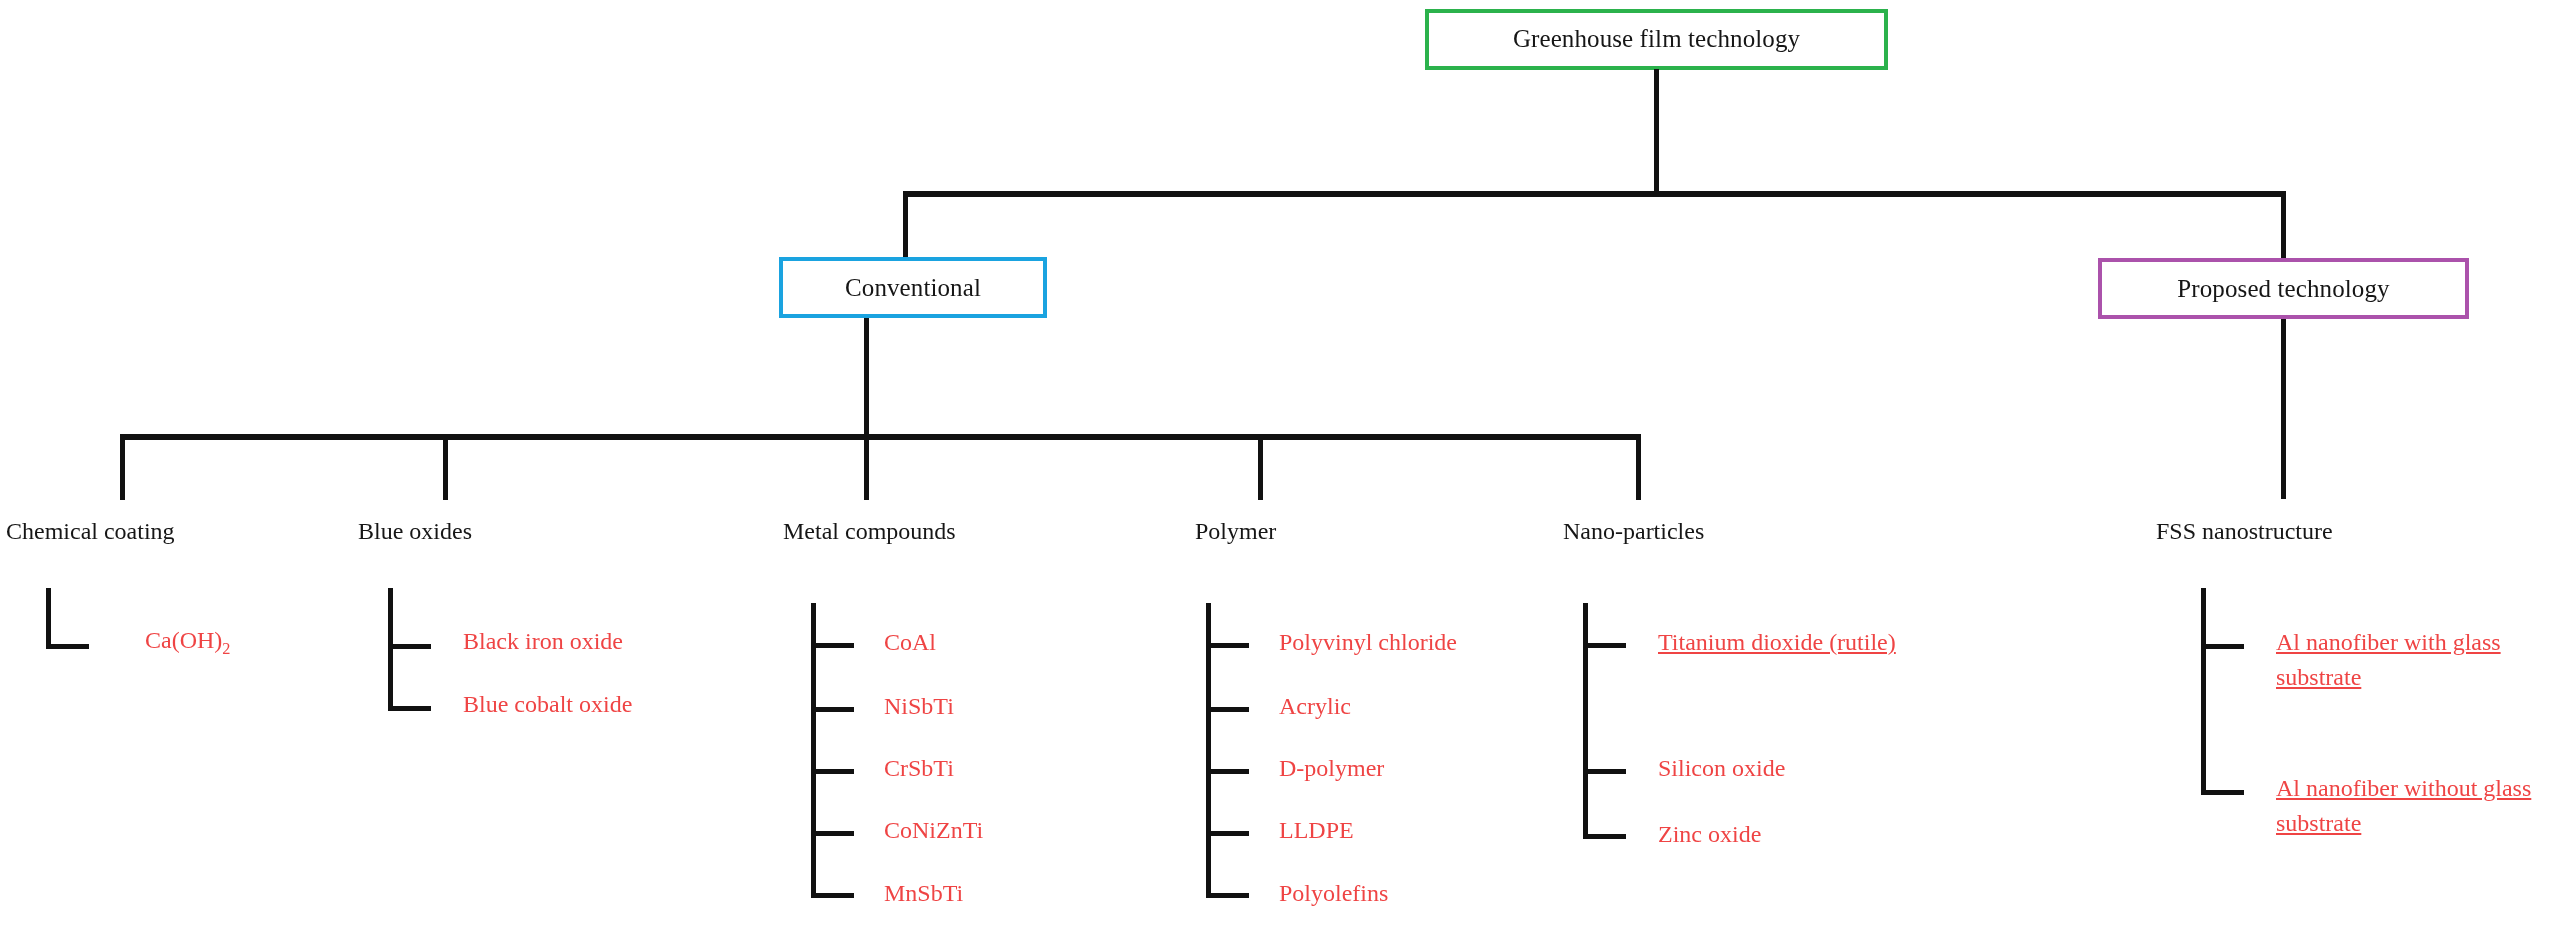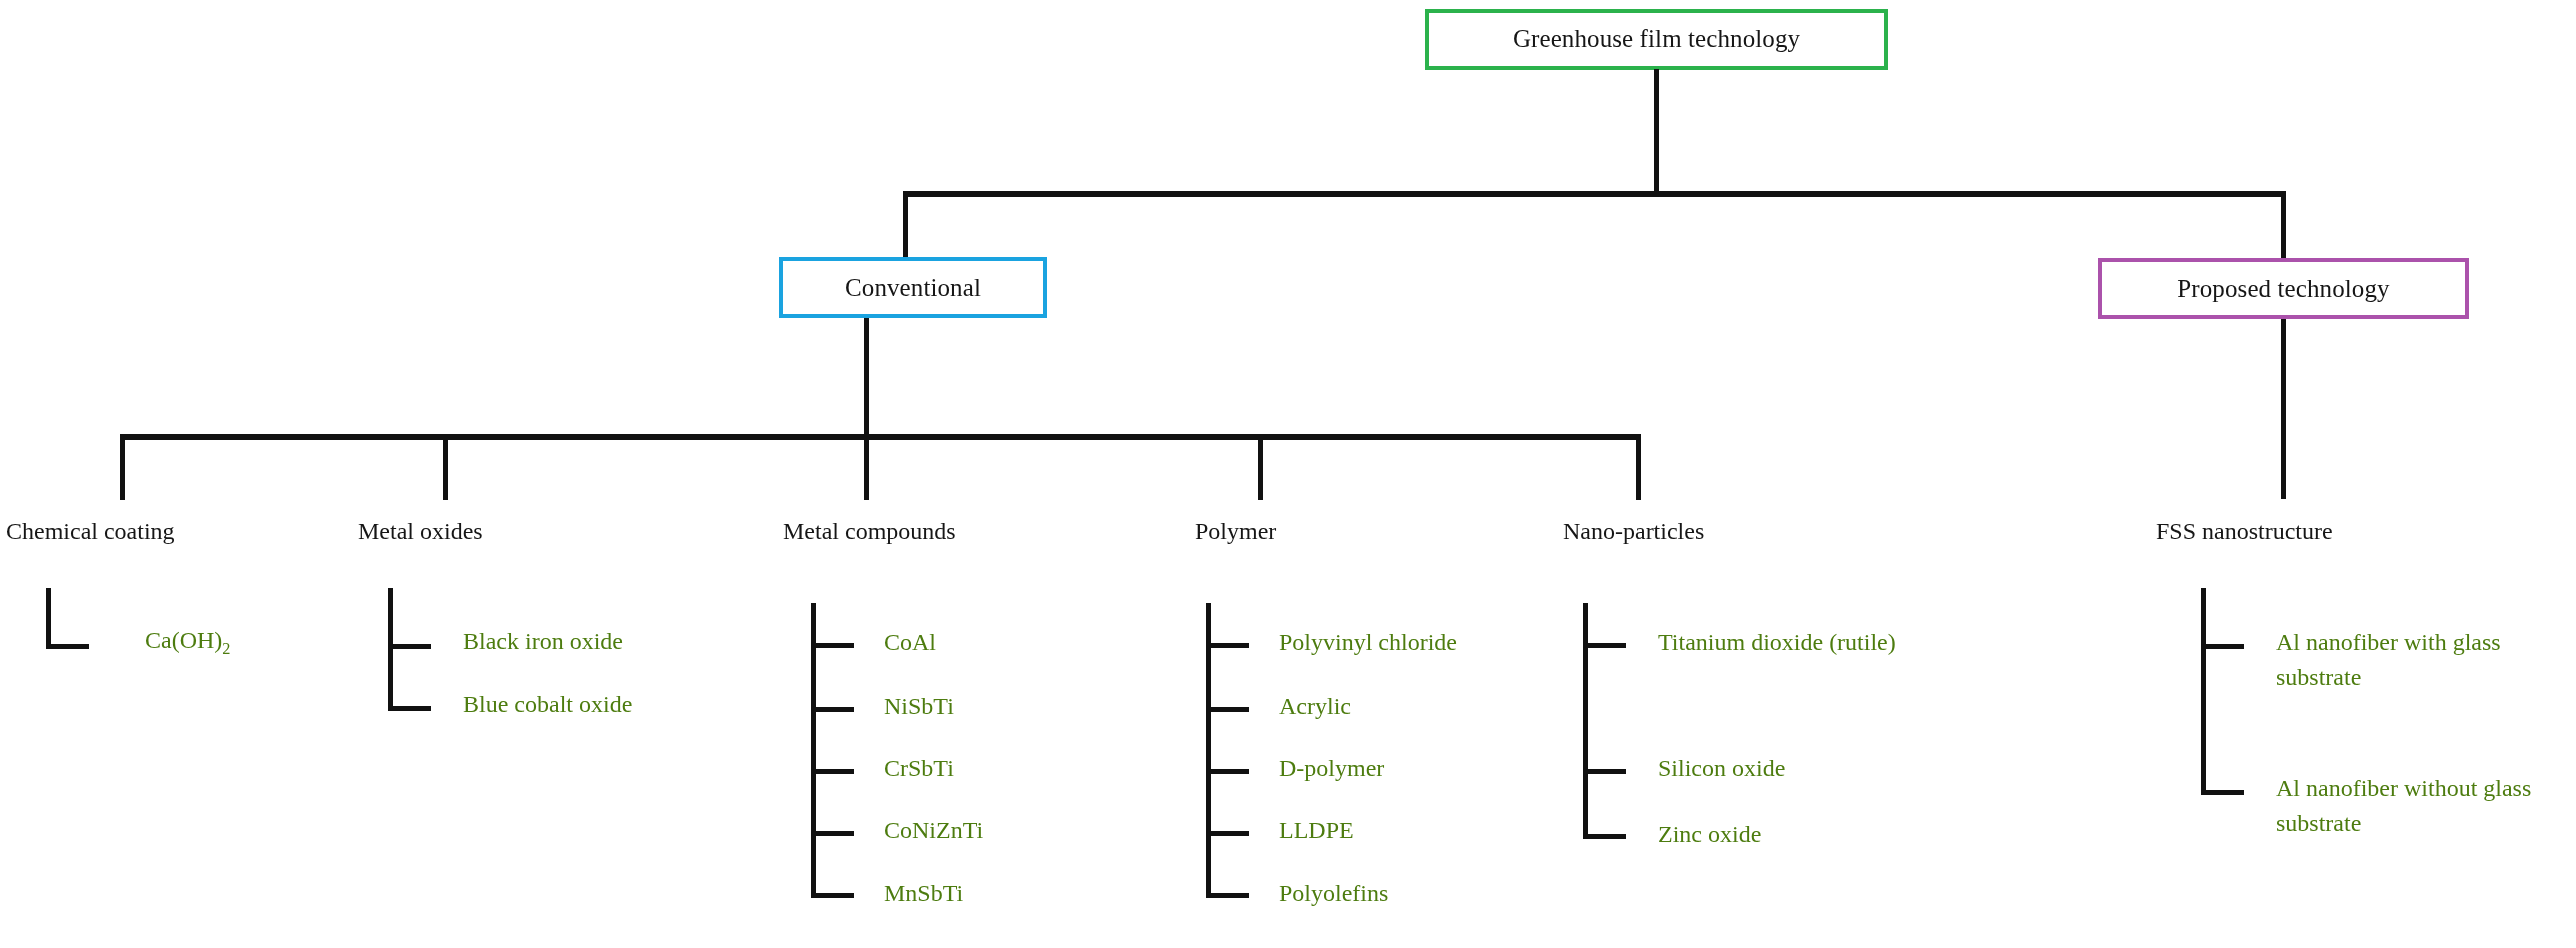--- a/index.html
+++ b/index.html
@@ -78,26 +78,27 @@
     font-size:24px;
     line-height:1;
     white-space:nowrap;
     color:#161616;
   }
   .leaf-label{
     position:absolute;
     font-size:24px;
     line-height:1.05;
     white-space:nowrap;
-    color:#4d7c0f;
+    color:#ef4444;
   }
   .leaf-label.wrapped{
     white-space:normal;
     width:262px;
     line-height:1.45;
+    text-decoration:underline;
   }
   sub{font-size:.68em;vertical-align:-.34em;}
 </style>
 </head>
 <body>
 
 <div id="stage">
 
   <div class="node-box" id="box-root" style="border-color: rgb(43, 178, 76);">
     <span class="node-label">Greenhouse film technology</span>
@@ -124,21 +125,21 @@
 
   <div class="ln v" style="left:120px; top:434px; height:66px;"></div>
   <div class="ln v" style="left:443px; top:434px; height:66px;"></div>
   <div class="ln v" style="left:864px; top:434px; height:66px;"></div>
   <div class="ln v" style="left:1258px; top:434px; height:66px;"></div>
   <div class="ln v" style="left:1636px; top:434px; height:66px;"></div>
 
   <div class="ln v" style="left:2281px; top:319px; height:180px;"></div>
 
   <div class="cat-label" style="left:6px; top:519px;">Chemical coating</div>
-  <div class="cat-label" style="left:358px; top:519px;">Metal oxides</div>
+  <div class="cat-label" style="left:358px; top:519px;">Blue oxides</div>
   <div class="cat-label" style="left:783px; top:519px;">Metal compounds</div>
   <div class="cat-label" style="left:1195px; top:519px;">Polymer</div>
   <div class="cat-label" style="left:1547px; top:519px;margin-left:16px;">Nano-particles</div>
   <div class="cat-label" style="left:2156px; top:519px;">FSS nanostructure</div>
 
   <div class="branch" style="left:46px; top:588px;">
     <div class="stem" style="height:61px;"></div>
     <div class="tick" style="top:56px;"></div>
   </div>
   <div class="leaf-label" style="left:145px; top:628px;">

